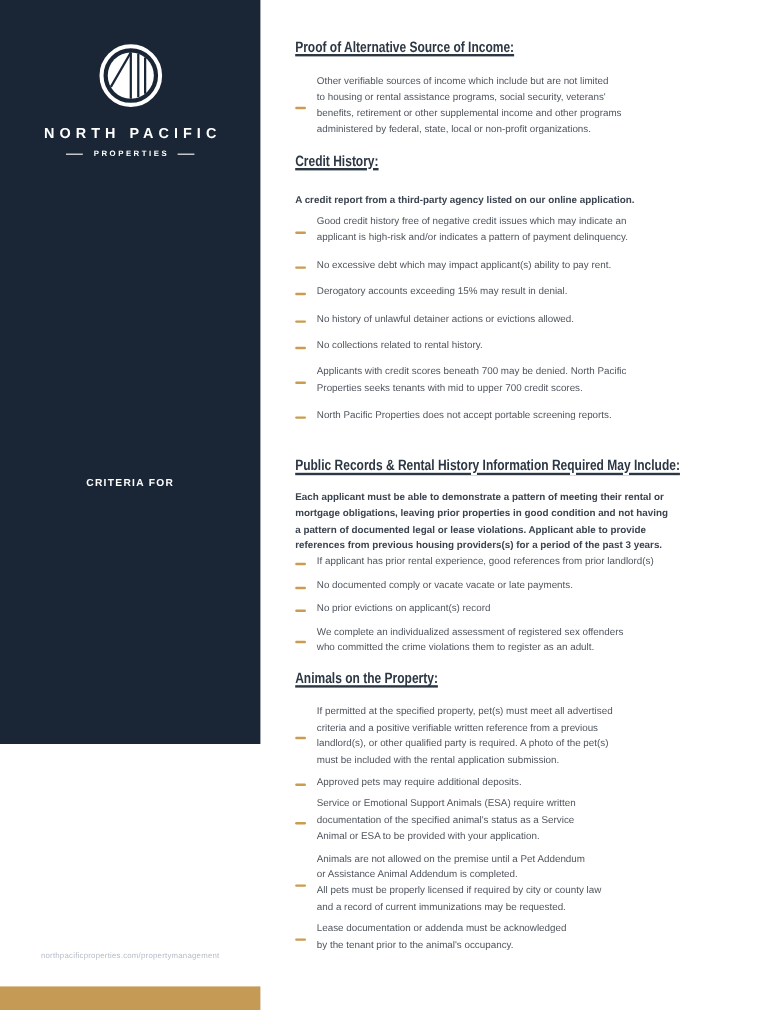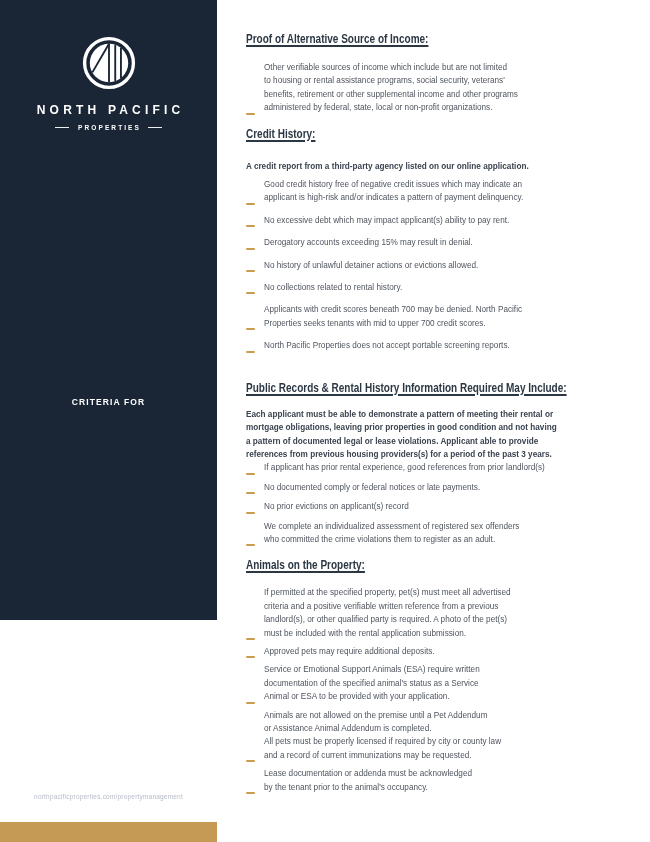--- a/index.html
+++ b/index.html
@@ -17,21 +17,21 @@
   .side-label { position:absolute; top:394px; left:0; width:100%; text-align:center; color:#ffffff; font-weight:bold; font-size:8.5px; letter-spacing:1.1px; line-height:17px; }
   .side-url { position:absolute; top:793px; left:0; width:100%; text-align:center; color:#b5bcc6; font-size:6.5px; letter-spacing:0.2px; cursor:pointer; }
 
   
   .content { position:absolute; left:246px; top:32px; width:398px; color:#4f555e; }
   h2.section-title { font-size:12.5px; line-height:15px; font-weight:bold; color:#2c3744;
     text-decoration:underline; text-decoration-thickness:1.5px; text-underline-offset:2px;
     transform:scaleX(0.8); transform-origin:left center; white-space:nowrap; display:block; }
   p.intro { font-size:8.2px; line-height:13.4px; font-weight:bold; color:#3a434f; white-space:pre-line; }
   ul.bullets { list-style:none; }
-  ul.bullets li { display:flex; align-items:flex-end; }
+  ul.bullets li { display:flex; align-items:center; }
   .dash { flex:0 0 9px; width:9px; height:2px; border-radius:1px; background:#c99c4f; margin-top:4.5px; margin-right:9px; }
   .bt { flex:1; font-size:8.2px; line-height:13.4px; white-space:pre-line; color:#4f555e; }
 
   
   .sec-proof ul.bullets { margin-top:14px; }
   .sec-credit { margin-top:12px; }
   .sec-credit p.intro { margin-top:18px; }
   .sec-credit ul.bullets { margin-top:5px; }
   .sec-credit ul.bullets li { margin-bottom:9px; }
   .sec-public { margin-top:28px; }
@@ -133,21 +133,21 @@
 mortgage obligations, leaving prior properties in good condition and not having
 a pattern of documented legal or lease violations. Applicant able to provide
 references from previous housing providers(s) for a period of the past 3 years.</p>
       <ul class="bullets">
         <li>
             <span class="dash"></span>
             <span class="bt">If applicant has prior rental experience, good references from prior landlord(s)</span>
           </li>
         <li>
             <span class="dash"></span>
-            <span class="bt">No documented comply or federal notices or late payments.</span>
+            <span class="bt">No documented comply or vacate vacate or late payments.</span>
           </li>
         <li>
             <span class="dash"></span>
             <span class="bt">No prior evictions on applicant(s) record</span>
           </li>
         <li>
             <span class="dash"></span>
             <span class="bt">We complete an individualized assessment of registered sex offenders
 who committed the crime violations them to register as an adult.</span>
           </li>

